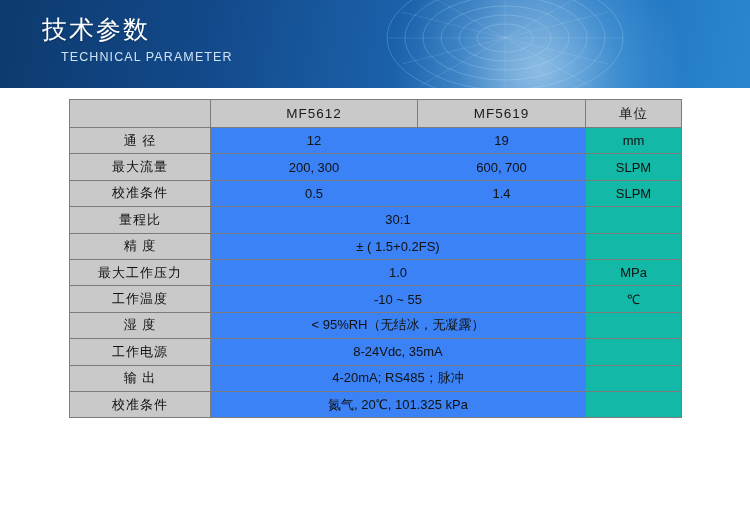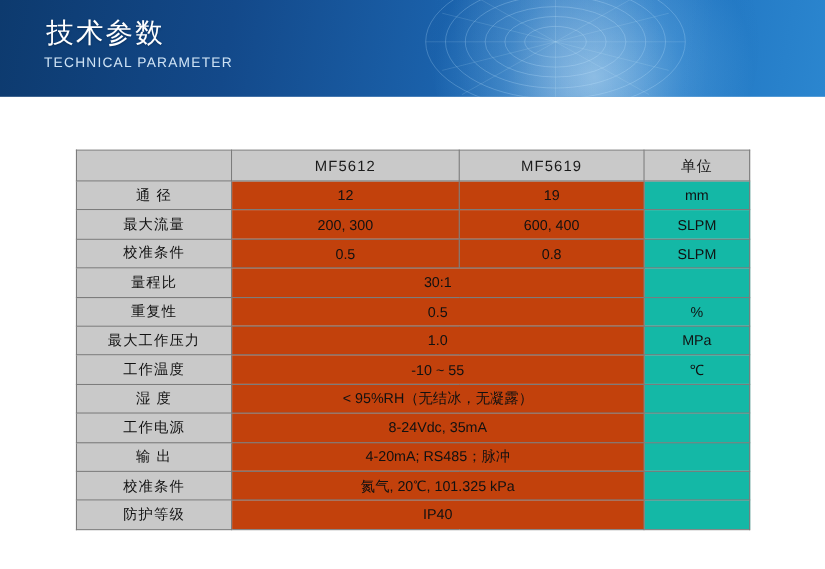--- a/index.html
+++ b/index.html
@@ -59,34 +59,33 @@
     left: 42px;
     top: 13px;
     color: #ffffff;
     font-size: 25px;
     letter-spacing: 2px;
     font-weight: normal;
     text-shadow: 0 1px 2px rgba(0,0,0,0.25);
   }
   .banner-sub {
     position: absolute;
-    left: 40px;
+    left: 61px;
     top: 50px;
     color: #cfe3f5;
     font-size: 12.5px;
     letter-spacing: 1.1px;
   }
 
   
   .table-wrap {
     position: absolute;
     left: 69px;
     top: 99px;
     width: 612px;
-    margin-top: 37px;
   }
   table.spec {
     border-collapse: collapse;
     width: 612px;
     table-layout: fixed;
   }
   table.spec td {
     border: 1px solid #7c7c7c;
     height: 25.4px;
     text-align: center;
@@ -94,21 +93,21 @@
     font-size: 13px;
     color: #111111;
     padding: 0 2px;
   }
   td.label {
     background: #c9c9c9;
     letter-spacing: 1px;
     color: #141414;
   }
   td.val {
-    background: #c2410c;
+    background: #3b82f6;
   }
   td.unit {
     background: #14b8a6;
   }
   tr.head td {
     background: #c9c9c9;
     height: 27px;
     font-size: 13.5px;
     color: #1a1a1a;
   }
@@ -164,38 +163,38 @@
           </tr>
           <tr>
             <td class="label">通 径</td>
             <td class="val">12</td>
             <td class="val">19</td>
             <td class="unit">mm</td>
           </tr>
           <tr>
             <td class="label">最大流量</td>
             <td class="val">200, 300</td>
-            <td class="val">600, 400</td>
+            <td class="val">600, 700</td>
             <td class="unit">SLPM</td>
           </tr>
           <tr>
             <td class="label">校准条件</td>
             <td class="val">0.5</td>
-            <td class="val">0.8</td>
+            <td class="val">1.4</td>
             <td class="unit">SLPM</td>
           </tr>
           <tr>
             <td class="label">量程比</td>
             <td class="val" colspan="2">30:1</td>
             <td class="unit"></td>
           </tr>
           <tr>
-            <td class="label">重复性</td>
-            <td class="val" colspan="2">0.5</td>
-            <td class="unit">%</td>
+            <td class="label">精 度</td>
+            <td class="val" colspan="2">± ( 1.5+0.2FS)</td>
+            <td class="unit"></td>
           </tr>
           <tr>
             <td class="label">最大工作压力</td>
             <td class="val" colspan="2">1.0</td>
             <td class="unit">MPa</td>
           </tr>
           <tr>
             <td class="label">工作温度</td>
             <td class="val" colspan="2">-10 ~ 55</td>
             <td class="unit">℃</td>
@@ -213,22 +212,17 @@
           <tr>
             <td class="label">输 出</td>
             <td class="val" colspan="2">4-20mA; RS485；脉冲</td>
             <td class="unit"></td>
           </tr>
           <tr>
             <td class="label">校准条件</td>
             <td class="val" colspan="2">氮气, 20℃, 101.325 kPa</td>
             <td class="unit"></td>
           </tr>
-          <tr>
-            <td class="label">防护等级</td>
-            <td class="val" colspan="2">IP40</td>
-            <td class="unit"></td>
-          </tr>
         </tbody>
     </table>
   </div>
 
 </div>
 
 </body></html>

